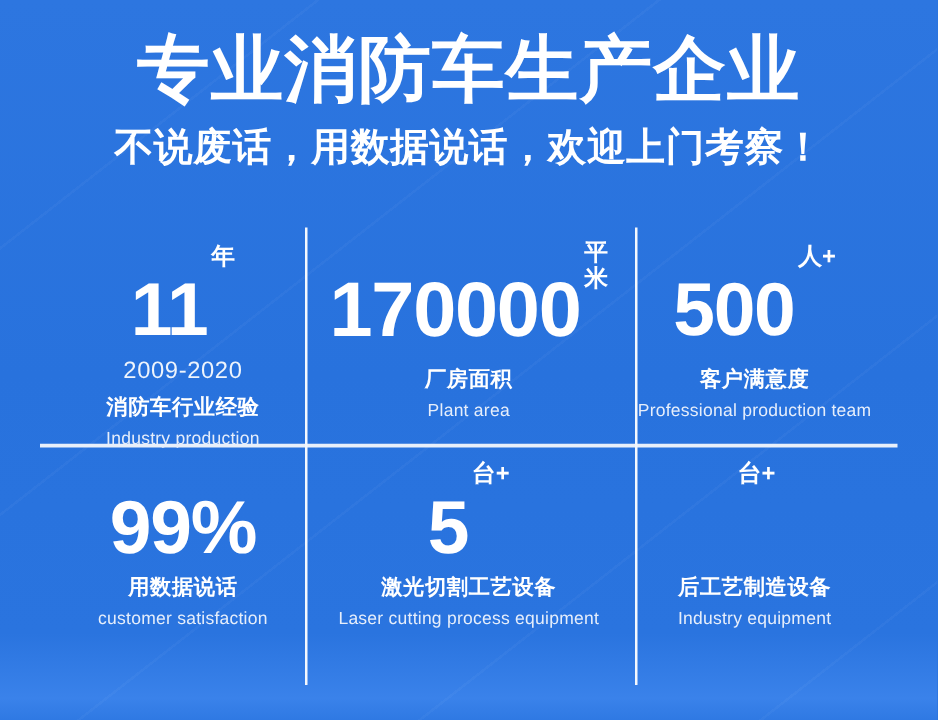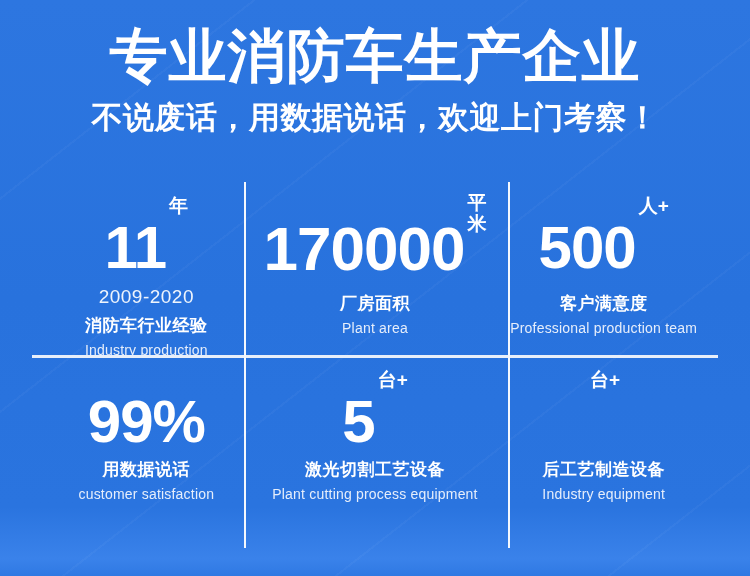--- a/index.html
+++ b/index.html
@@ -211,21 +211,21 @@
       <div style="height:58px"></div>
     </div>
 
     <div class="cell r2">
       <div class="numwrap">
         <span class="num">5</span>
         <span class="unit sup">台+</span>
       </div>
       <div class="spacer"></div>
       <div class="cn">激光切割工艺设备</div>
-      <div class="en">Plant cutting process equipment</div>
+      <div class="en">Laser cutting process equipment</div>
       <div style="height:58px"></div>
     </div>
 
     <div class="cell r2">
       <div class="numwrap">
         <span class="unit sup">台+</span>
       </div>
       <div class="spacer"></div>
       <div class="cn">后工艺制造设备</div>
       <div class="en">Industry equipment</div>

